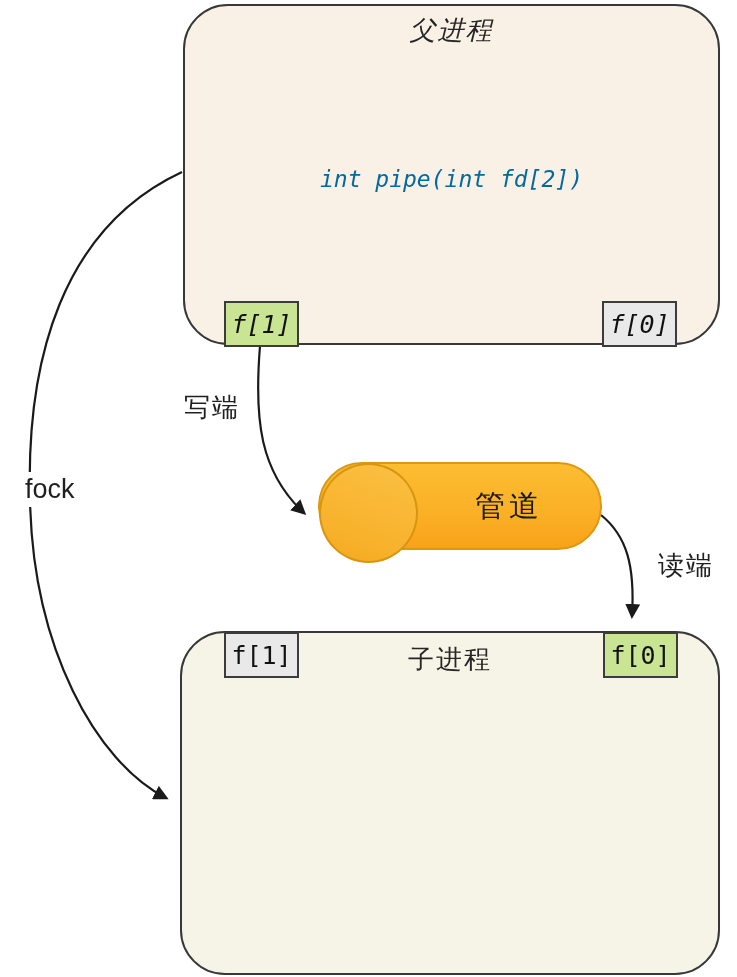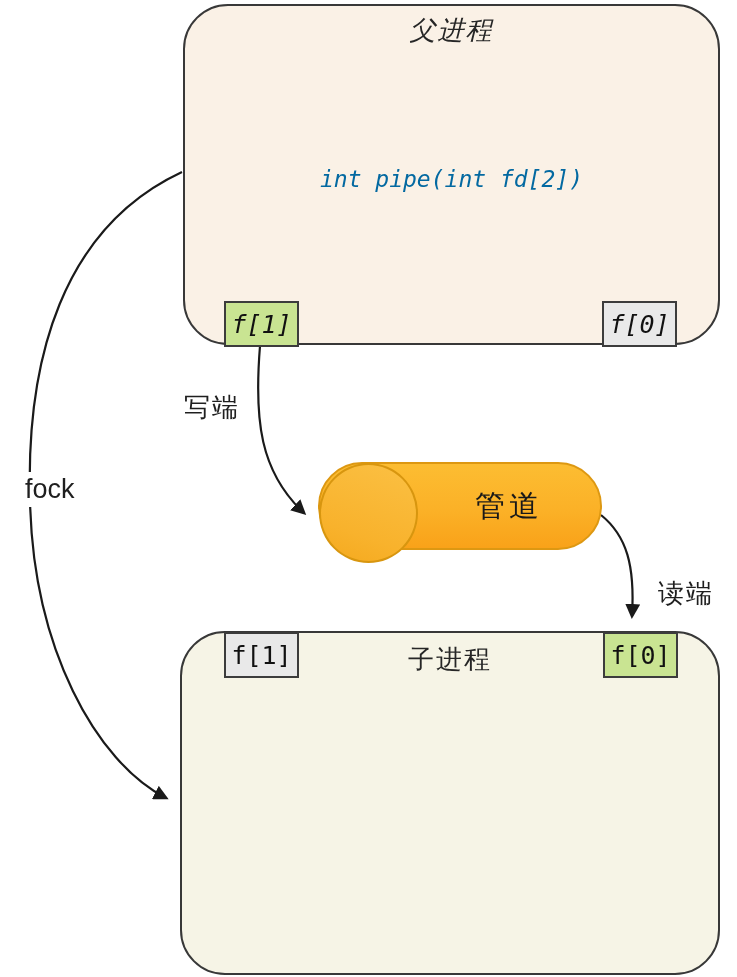--- a/index.html
+++ b/index.html
@@ -103,21 +103,21 @@
     color: #191919;
   }
   .edge-label {
     position: absolute;
     font-size: 26px;
     letter-spacing: 2px;
     color: #1f1f1f;
     z-index: 4;
   }
   .label-write { left: 184px; top: 390px; }
-  .label-read  { left: 658px; top: 576px; text-align: center; }
+  .label-read  { left: 658px; top: 548px; text-align: center; }
   .label-fork {
     left: 2px; top: 472px;
     font-family: Liberation Sans, sans-serif;
     font-size: 27px;
     letter-spacing: 0;
     background: #ffffff;
     padding: 2px 2px;
     margin-left: 21px;
   }
 </style>

